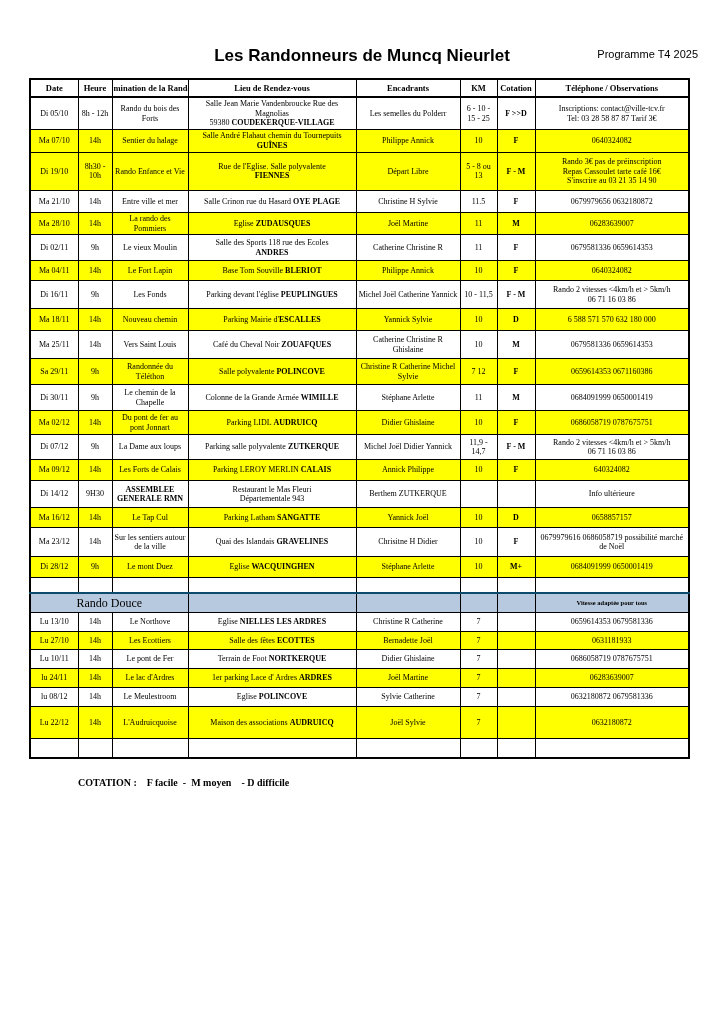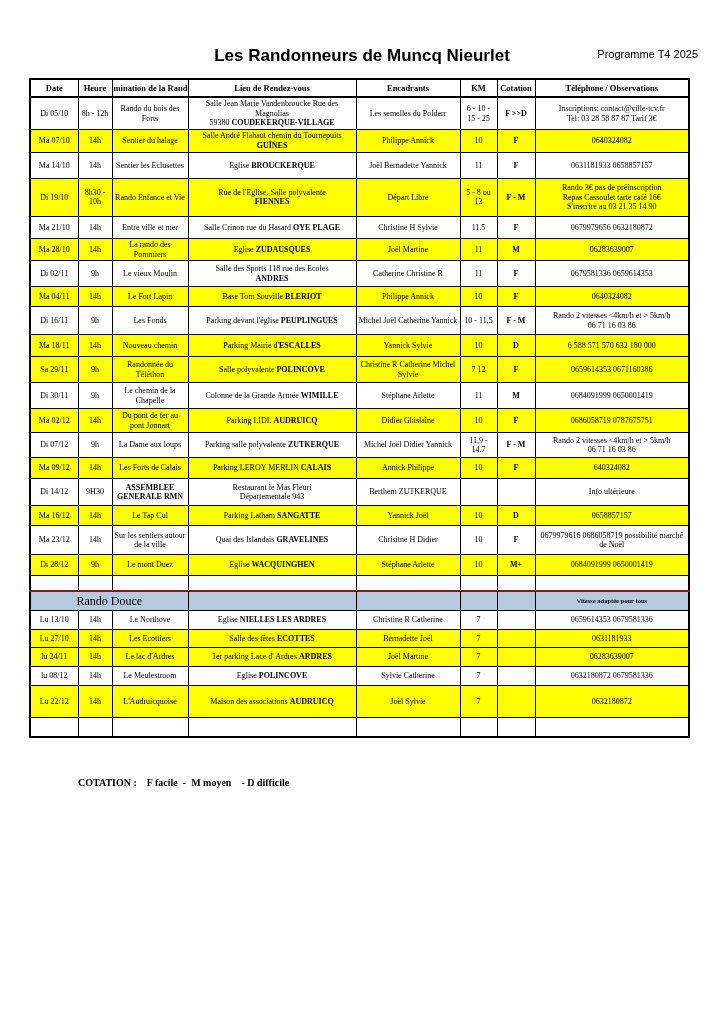--- a/index.html
+++ b/index.html
@@ -27,21 +27,21 @@
     font-size: 8px; line-height: 1.2; padding: 1px 2px;
     overflow: hidden; word-wrap: break-word;
   }
   .sched th {
     font-size: 8.5px; font-weight: bold; padding: 3px 1px;
     border-bottom: 2px solid #000;
   }
   .sched th.clip { white-space: nowrap; }
   tr.hl td { background: #ffff00; }
   tr.section td {
-    background: #b7c9df; border-top: 2px solid #7f1d1d; border-bottom: 1.5px solid #000;
+    background: #b7c9df; border-top: 2px solid #0c4a6e; border-bottom: 1.5px solid #000;
   }
   td.section-label { font-size: 12px; text-align: center; padding: 2px; }
   td.section-note { font-weight: bold; font-size: 6.5px; }
   .footer {
     position: absolute; left: 78px; top: 777px;
     font-size: 10px; font-weight: bold; white-space: pre;
   }
   b, .b { font-weight: bold; }
 </style>
 </head>
@@ -87,30 +87,20 @@
         <tr class="hl" style="height: 23px;">
           <td>Ma 07/10</td>
           <td>14h</td>
           <td>Sentier du halage</td>
           <td><span>Salle André Flahaut chemin du Tournepuits </span><span class="b">GUÎNES</span></td>
           <td>Philippe Annick</td>
           <td>10</td>
           <td style="font-weight: bold;">F</td>
           <td>0640324082</td>
         </tr>
-        <tr style="height: 26px;">
-          <td>Ma 14/10</td>
-          <td>14h</td>
-          <td>Sentier les Eclusettes</td>
-          <td><span>Eglise </span><span class="b">BROUCKERQUE</span></td>
-          <td>Joël Bernadette Yannick</td>
-          <td>11</td>
-          <td style="font-weight: bold;">F</td>
-          <td>0631181933 0658857157</td>
-        </tr>
         <tr class="hl" style="height: 38px;">
           <td>Di 19/10</td>
           <td>8h30 - 10h</td>
           <td>Rando Enfance et Vie</td>
           <td><span>Rue de l'Eglise.  Salle polyvalente</span><br><span class="b">FIENNES</span></td>
           <td>Départ Libre</td>
           <td>5 - 8 ou 13</td>
           <td style="font-weight: bold;">F - M</td>
           <td><span>Rando 3€ pas de préinscription</span><br><span>Repas Cassoulet  tarte café 16€</span><br><span>S'inscrire au 03 21 35 14 90</span></td>
         </tr>
@@ -167,20 +157,30 @@
         <tr class="hl" style="height: 22px;">
           <td>Ma 18/11</td>
           <td>14h</td>
           <td>Nouveau chemin</td>
           <td><span>Parking Mairie d'</span><span class="b">ESCALLES</span></td>
           <td>Yannick Sylvie</td>
           <td>10</td>
           <td style="font-weight: bold;">D</td>
           <td>6 588 571 570 632 180 000</td>
         </tr>
+        <tr style="height: 28px;">
+          <td>Ma 25/11</td>
+          <td>14h</td>
+          <td>Vers Saint Louis</td>
+          <td><span>Café du Cheval Noir </span><span class="b">ZOUAFQUES</span></td>
+          <td>Catherine Christine R Ghislaine</td>
+          <td>10</td>
+          <td style="font-weight: bold;">M</td>
+          <td>0679581336 0659614353</td>
+        </tr>
         <tr class="hl" style="height: 26px;">
           <td>Sa 29/11</td>
           <td>9h</td>
           <td>Randonnée du Téléthon</td>
           <td><span>Salle polyvalente </span><span class="b">POLINCOVE</span></td>
           <td>Christine R Catherine Michel Sylvie</td>
           <td>7  12</td>
           <td style="font-weight: bold;">F</td>
           <td>0659614353 0671160386</td>
         </tr>
@@ -295,20 +295,30 @@
         <tr class="hl" style="height: 18px;">
           <td>Lu 27/10</td>
           <td>14h</td>
           <td>Les Ecottiers</td>
           <td><span>Salle des fêtes </span><span class="b">ECOTTES</span></td>
           <td>Bernadette Joël</td>
           <td>7</td>
           <td style="font-weight: bold;"></td>
           <td>0631181933</td>
         </tr>
+        <tr style="height: 19px;">
+          <td>Lu 10/11</td>
+          <td>14h</td>
+          <td>Le pont de Fer</td>
+          <td><span>Terrain de Foot </span><span class="b">NORTKERQUE</span></td>
+          <td>Didier Ghislaine</td>
+          <td>7</td>
+          <td style="font-weight: bold;"></td>
+          <td>0686058719 0787675751</td>
+        </tr>
         <tr class="hl" style="height: 19px;">
           <td>lu 24/11</td>
           <td>14h</td>
           <td>Le lac d'Ardres</td>
           <td><span>1er parking Lace d' Ardres </span><span class="b">ARDRES</span></td>
           <td>Joël Martine</td>
           <td>7</td>
           <td style="font-weight: bold;"></td>
           <td>06283639007</td>
         </tr>

